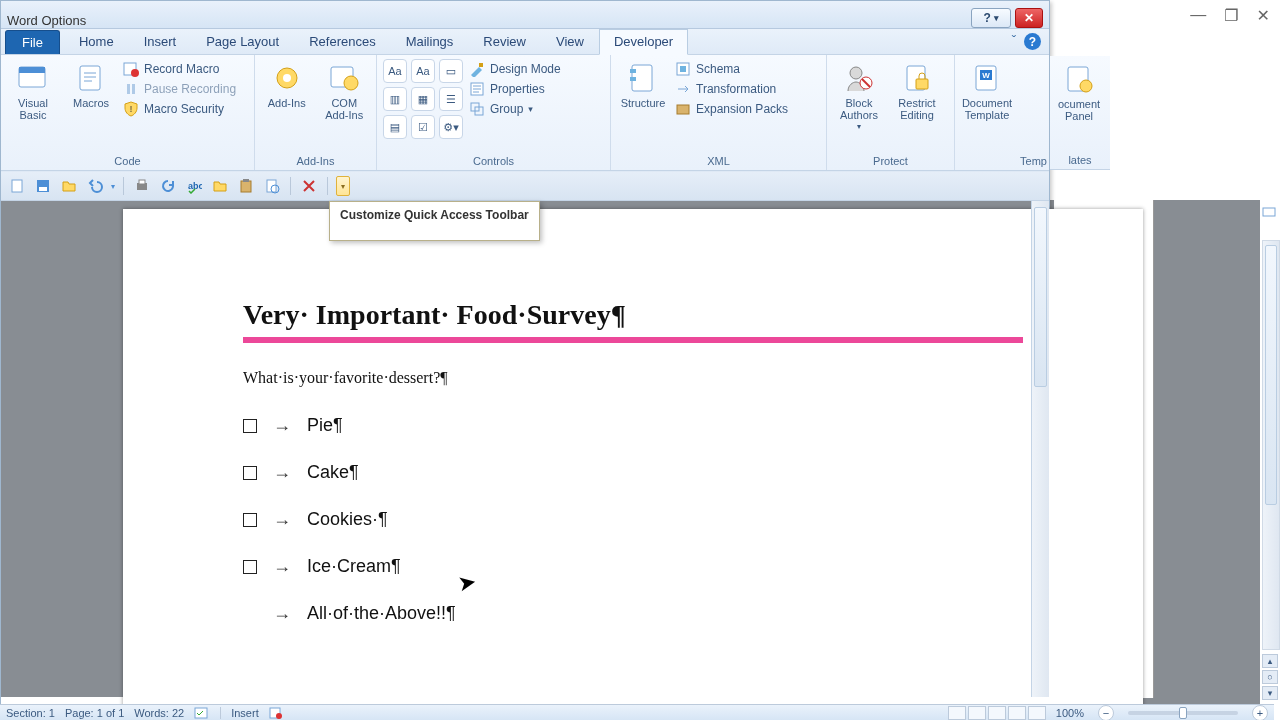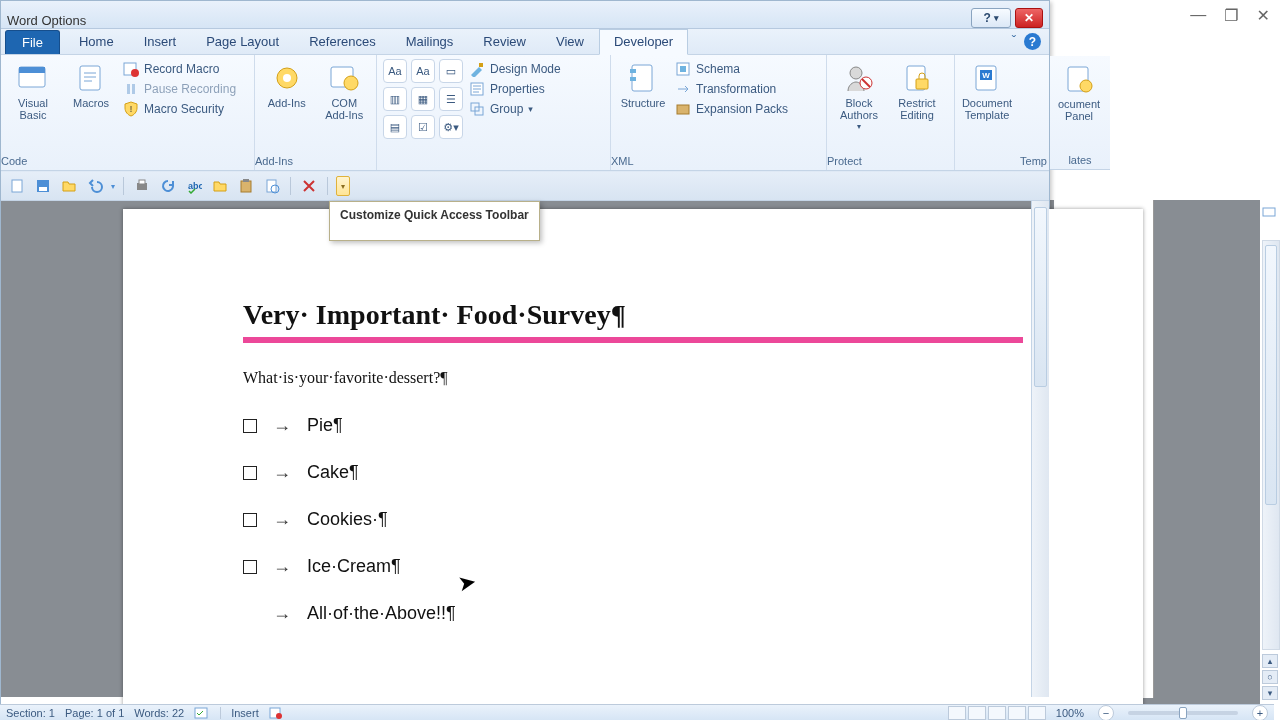--- a/index.html
+++ b/index.html
@@ -25,21 +25,21 @@
 .tab { padding: 4px 14px 5px; font-size: 13px; color: #2b4a78; border: 1px solid transparent; border-bottom: none; cursor: default; }
 .tab.file { background: #1e66b1; color: #fff; border-radius: 3px 3px 0 0; margin-right: 4px; padding: 4px 16px; border:1px solid #164e8c; border-bottom:none;}
 .tab.active { background: #f6faff; border-color: #b9cde2; border-bottom: 1px solid #f6faff; margin-bottom: -1px; position: relative; z-index: 2; }
 .tabrow .right-icons{ position:absolute; right:8px; top:4px; display:flex; gap:8px; color:#3a6ea5; font-size:13px;}
 .right-icons .help-circle{ width:17px; height:17px; border-radius:50%; background:#2a7ad1; color:#fff; display:flex; align-items:center; justify-content:center; font-weight:bold; font-size:12px;}
 
 
 .ribbon { height: 116px; background: linear-gradient(#f6faff,#e9f1fb); border-bottom: 1px solid #c4d4e6; display: flex; }
 .group { border-right: 1px solid #cfdcec; display: flex; flex-direction: column; }
 .group .row { flex:1; display:flex; align-items:flex-start; padding: 4px 6px 0; gap: 6px; }
-.group .label { font-size: 11px; color: #4a6a8f; padding: 2px 0 3px; }
+.group .label { text-align: center; font-size: 11px; color: #4a6a8f; padding: 2px 0 3px; }
 .bigbtn { display: flex; flex-direction: column; align-items: center; width: 52px; gap: 2px; font-size: 11px; color: #3b5a80; text-align: center; line-height: 1.1; padding-top: 2px; }
 .bigbtn .ico { width: 34px; height: 34px; display:flex; align-items:center; justify-content:center; }
 .smallrow { display:flex; flex-direction:column; gap:4px; font-size:12px; color:#3b5a80; }
 .smallrow .item{ display:flex; align-items:center; gap:5px; white-space:nowrap;}
 .ico16{ width:16px; height:16px; display:inline-flex; align-items:center; justify-content:center;}
 .ctrl-grid{ display:grid; grid-template-columns:repeat(3,24px); grid-auto-rows:24px; gap:4px; }
 .ctrl-grid .c{ width:24px; height:24px; border:1px solid #c8d6e8; background:#fff; border-radius:4px; display:flex; align-items:center; justify-content:center; font-size:11px; color:#3b5a80;}
 
 
 .qat { height: 30px; background: linear-gradient(#e6eef8,#d8e4f2); border-bottom: 1px solid #c4d4e6; border-top: 1px solid #dfe9f5; display:flex; align-items:center; padding:0 6px; gap:6px; position: relative; z-index:5;}
@@ -250,20 +250,21 @@
                 <svg width="16" height="16">
                   <rect x="2" y="2" width="8" height="8" fill="none" stroke="#7aa6d6"></rect>
                   <rect x="6" y="6" width="8" height="8" fill="none" stroke="#7aa6d6"></rect>
                 </svg>
               </span>
               <span>Group</span> 
               <span style="font-size:9px">▾</span>
             </div>
         </div>
       </div>
+      <div class="label">Controls</div>
     </div>
 
     <div class="group" style="width:216px">
       <div class="row">
         <div class="bigbtn">
           <span class="ico">
               <svg width="34" height="34">
                 <rect x="6" y="4" width="20" height="26" rx="2" fill="#fff" stroke="#7aa6d6"></rect>
                 <rect x="4" y="8" width="6" height="4" fill="#6fb3e0"></rect>
                 <rect x="4" y="16" width="6" height="4" fill="#6fb3e0"></rect>

